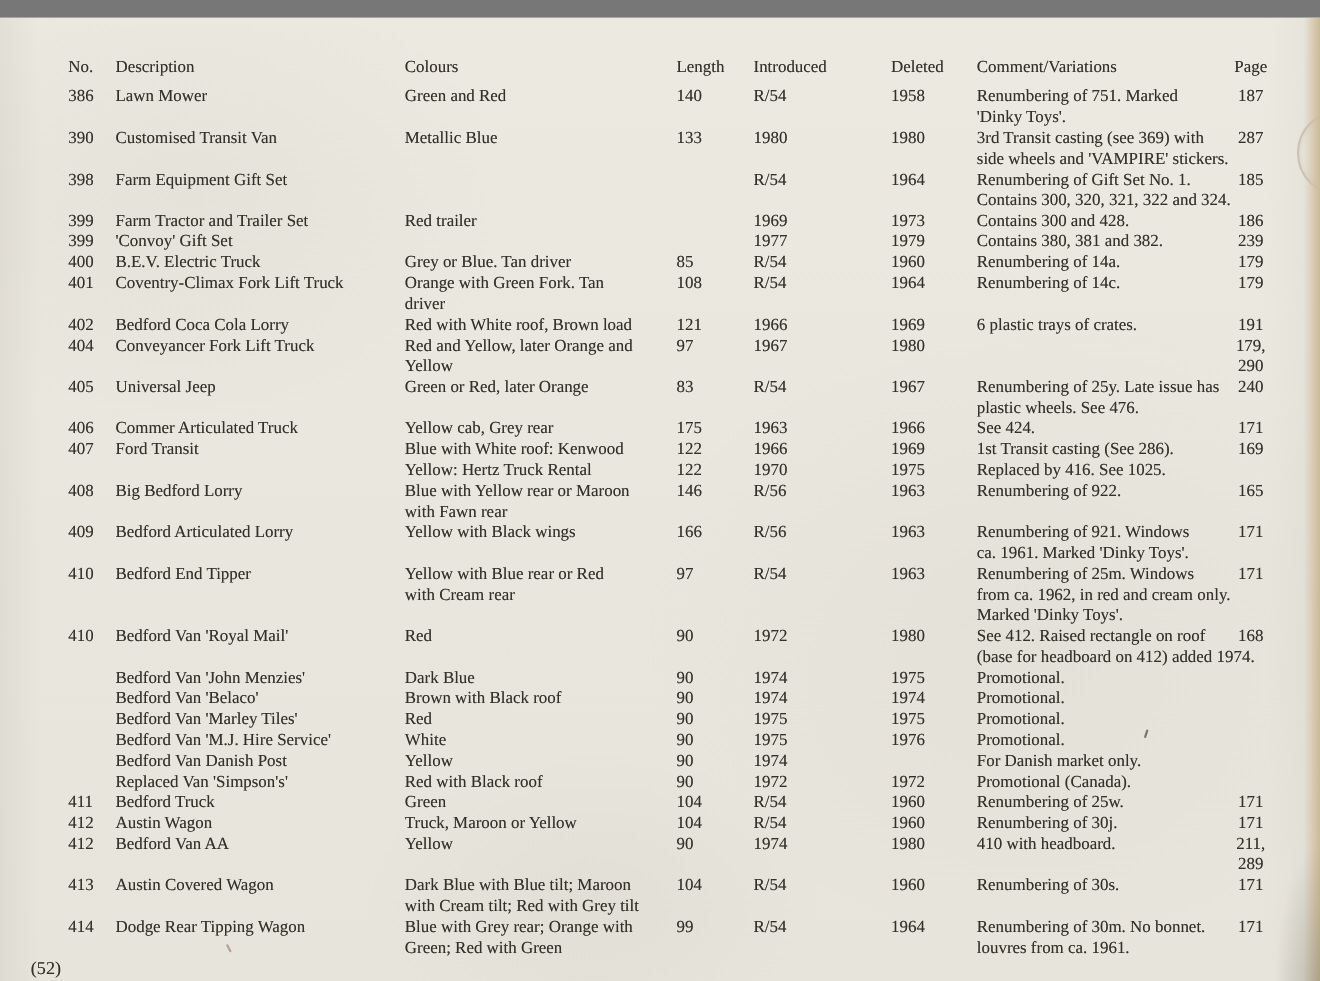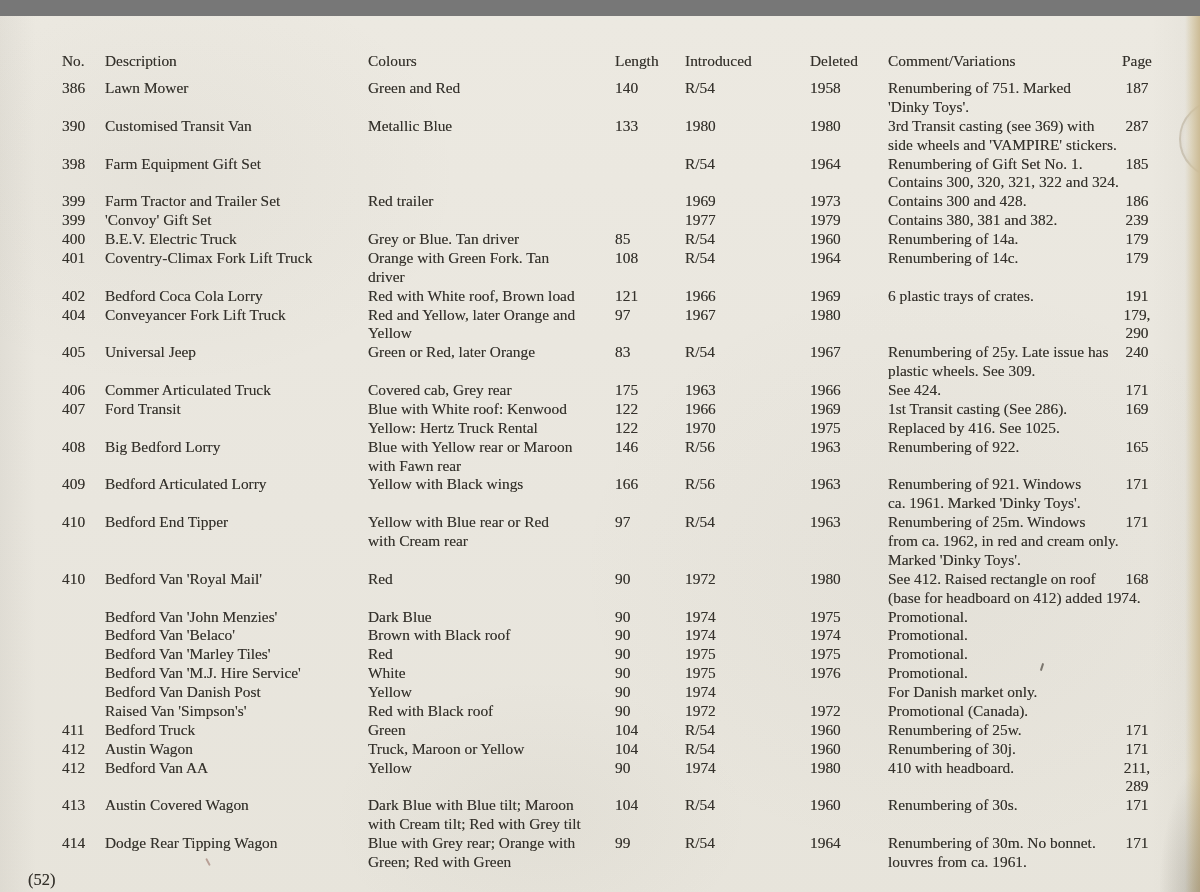--- a/index.html
+++ b/index.html
@@ -162,27 +162,27 @@
 290</span>
       </div>
       <div class="row" style="top: 327.25px;">
         <span class="cell c-no">405</span>
         <span class="cell c-desc">Universal Jeep</span>
         <span class="cell c-col">Green or Red, later Orange</span>
         <span class="cell c-len">83</span>
         <span class="cell c-intro">R/54</span>
         <span class="cell c-del">1967</span>
         <span class="cell c-com">Renumbering of 25y. Late issue has
-plastic wheels. See 309.</span>
+plastic wheels. See 476.</span>
         <span class="cell c-page">240</span>
       </div>
       <div class="row" style="top: 365px;">
         <span class="cell c-no">406</span>
         <span class="cell c-desc">Commer Articulated Truck</span>
-        <span class="cell c-col">Covered cab, Grey rear</span>
+        <span class="cell c-col">Yellow cab, Grey rear</span>
         <span class="cell c-len">175</span>
         <span class="cell c-intro">1963</span>
         <span class="cell c-del">1966</span>
         <span class="cell c-com">See 424.</span>
         <span class="cell c-page">171</span>
       </div>
       <div class="row" style="top: 383.875px;">
         <span class="cell c-no">407</span>
         <span class="cell c-desc">Ford Transit</span>
         <span class="cell c-col">Blue with White roof: Kenwood
@@ -276,21 +276,21 @@
         <span class="cell c-com">Promotional.</span>
       </div>
       <div class="row" style="top: 667px;">
         <span class="cell c-desc">Bedford Van Danish Post</span>
         <span class="cell c-col">Yellow</span>
         <span class="cell c-len">90</span>
         <span class="cell c-intro">1974</span>
         <span class="cell c-com">For Danish market only.</span>
       </div>
       <div class="row" style="top: 685.875px;">
-        <span class="cell c-desc">Raised Van 'Simpson's'</span>
+        <span class="cell c-desc">Replaced Van 'Simpson's'</span>
         <span class="cell c-col">Red with Black roof</span>
         <span class="cell c-len">90</span>
         <span class="cell c-intro">1972</span>
         <span class="cell c-del">1972</span>
         <span class="cell c-com">Promotional (Canada).</span>
       </div>
       <div class="row" style="top: 704.75px;">
         <span class="cell c-no">411</span>
         <span class="cell c-desc">Bedford Truck</span>
         <span class="cell c-col">Green</span>

